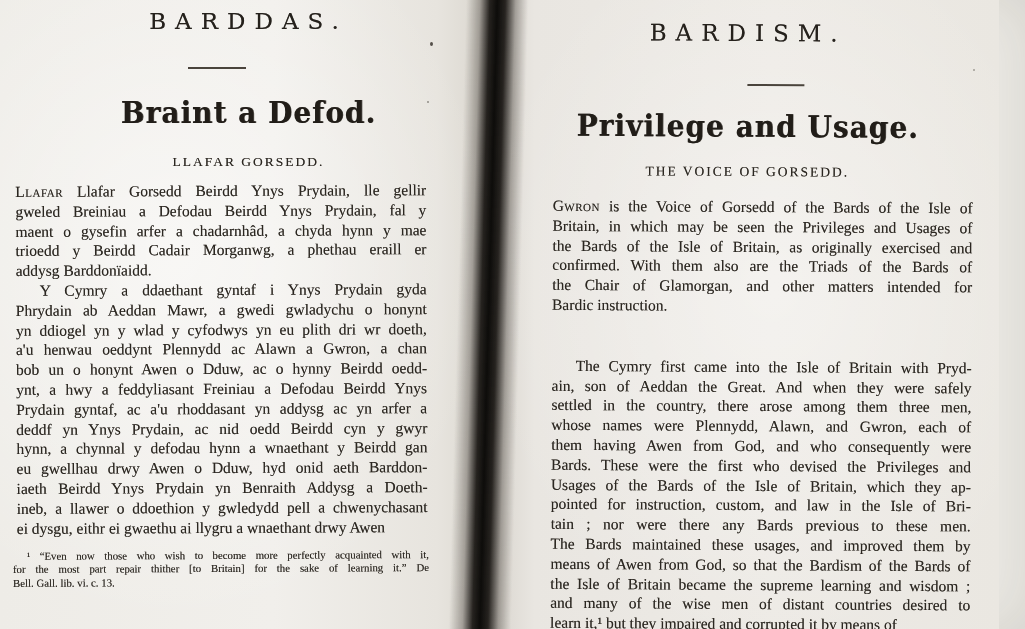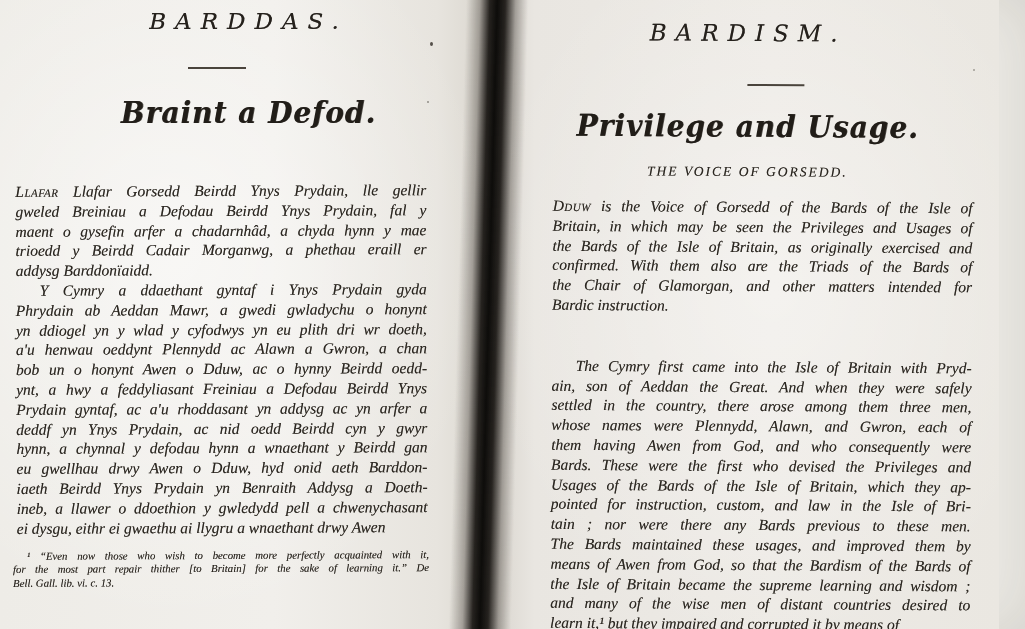--- a/index.html
+++ b/index.html
@@ -7,21 +7,20 @@
   body { font-family: "Liberation Serif", serif; }
 
   .scan {
     position: relative;
     width: 1025px;
     height: 629px;
     overflow: hidden;
     background: #eceae5;
     color: #2b2721;
     box-shadow: inset 0 0 60px rgba(60,55,45,0.12);
-    font-style: italic;
   }
 
   
   .page { position: absolute; top: 0; height: 629px; }
   .page.left {
     left: 0; width: 497px;
     background:
       radial-gradient(ellipse at 35% 40%, rgba(255,255,255,0.55), rgba(255,255,255,0) 70%),
       linear-gradient(90deg, #eeece7 0%, #f1efeb 55%, #e7e4de 88%, #d8d4cc 100%);
   }
@@ -130,20 +129,21 @@
 </style>
 </head>
 <body>
 
 <div class="scan">
 
   <section class="page left">
     <div class="running-head">BARDDAS.</div>
     <div class="rule"></div>
     <div class="chapter-title">Braint a Defod.</div>
+    <div class="sub-title">LLAFAR GORSEDD.</div>
     <div class="body-text">
         <div class="para">
           <div class="line"><span class="lead-caps">Llafar</span> Llafar Gorsedd Beirdd Ynys Prydain, lle gellir</div>
           <div class="line">gweled Breiniau a Defodau Beirdd Ynys Prydain, fal y</div>
           <div class="line">maent o gysefin arfer a chadarnhâd, a chyda hynn y mae</div>
           <div class="line">trioedd y Beirdd Cadair Morganwg, a phethau eraill er</div>
           <div class="line last">addysg Barddonïaidd.</div>
         </div>
         <div class="para indent">
           <div class="line">Y Cymry a ddaethant gyntaf i Ynys Prydain gyda</div>
@@ -171,21 +171,21 @@
   </section>
 
   <section class="page right">
     <div class="right-inner">
       <div class="running-head">BARDISM.</div>
       <div class="rule"></div>
       <div class="chapter-title">Privilege and Usage.</div>
       <div class="sub-title">THE VOICE OF GORSEDD.</div>
       <div class="body-text">
           <div class="para">
-            <div class="line"><span class="lead-caps">Dduw</span> is the Voice of Gorsedd of the Bards of the Isle of</div>
+            <div class="line"><span class="lead-caps">Gwron</span> is the Voice of Gorsedd of the Bards of the Isle of</div>
             <div class="line">Britain, in which may be seen the Privileges and Usages of</div>
             <div class="line">the Bards of the Isle of Britain, as originally exercised and</div>
             <div class="line">confirmed.  With them also are the Triads of the Bards of</div>
             <div class="line">the Chair of Glamorgan, and other matters intended for</div>
             <div class="line last">Bardic instruction.</div>
           </div>
           <div class="para indent gap-before">
             <div class="line">The Cymry first came into the Isle of Britain with Pryd-</div>
             <div class="line">ain, son of Aeddan the Great.  And when they were safely</div>
             <div class="line">settled in the country, there arose among them three men,</div>

